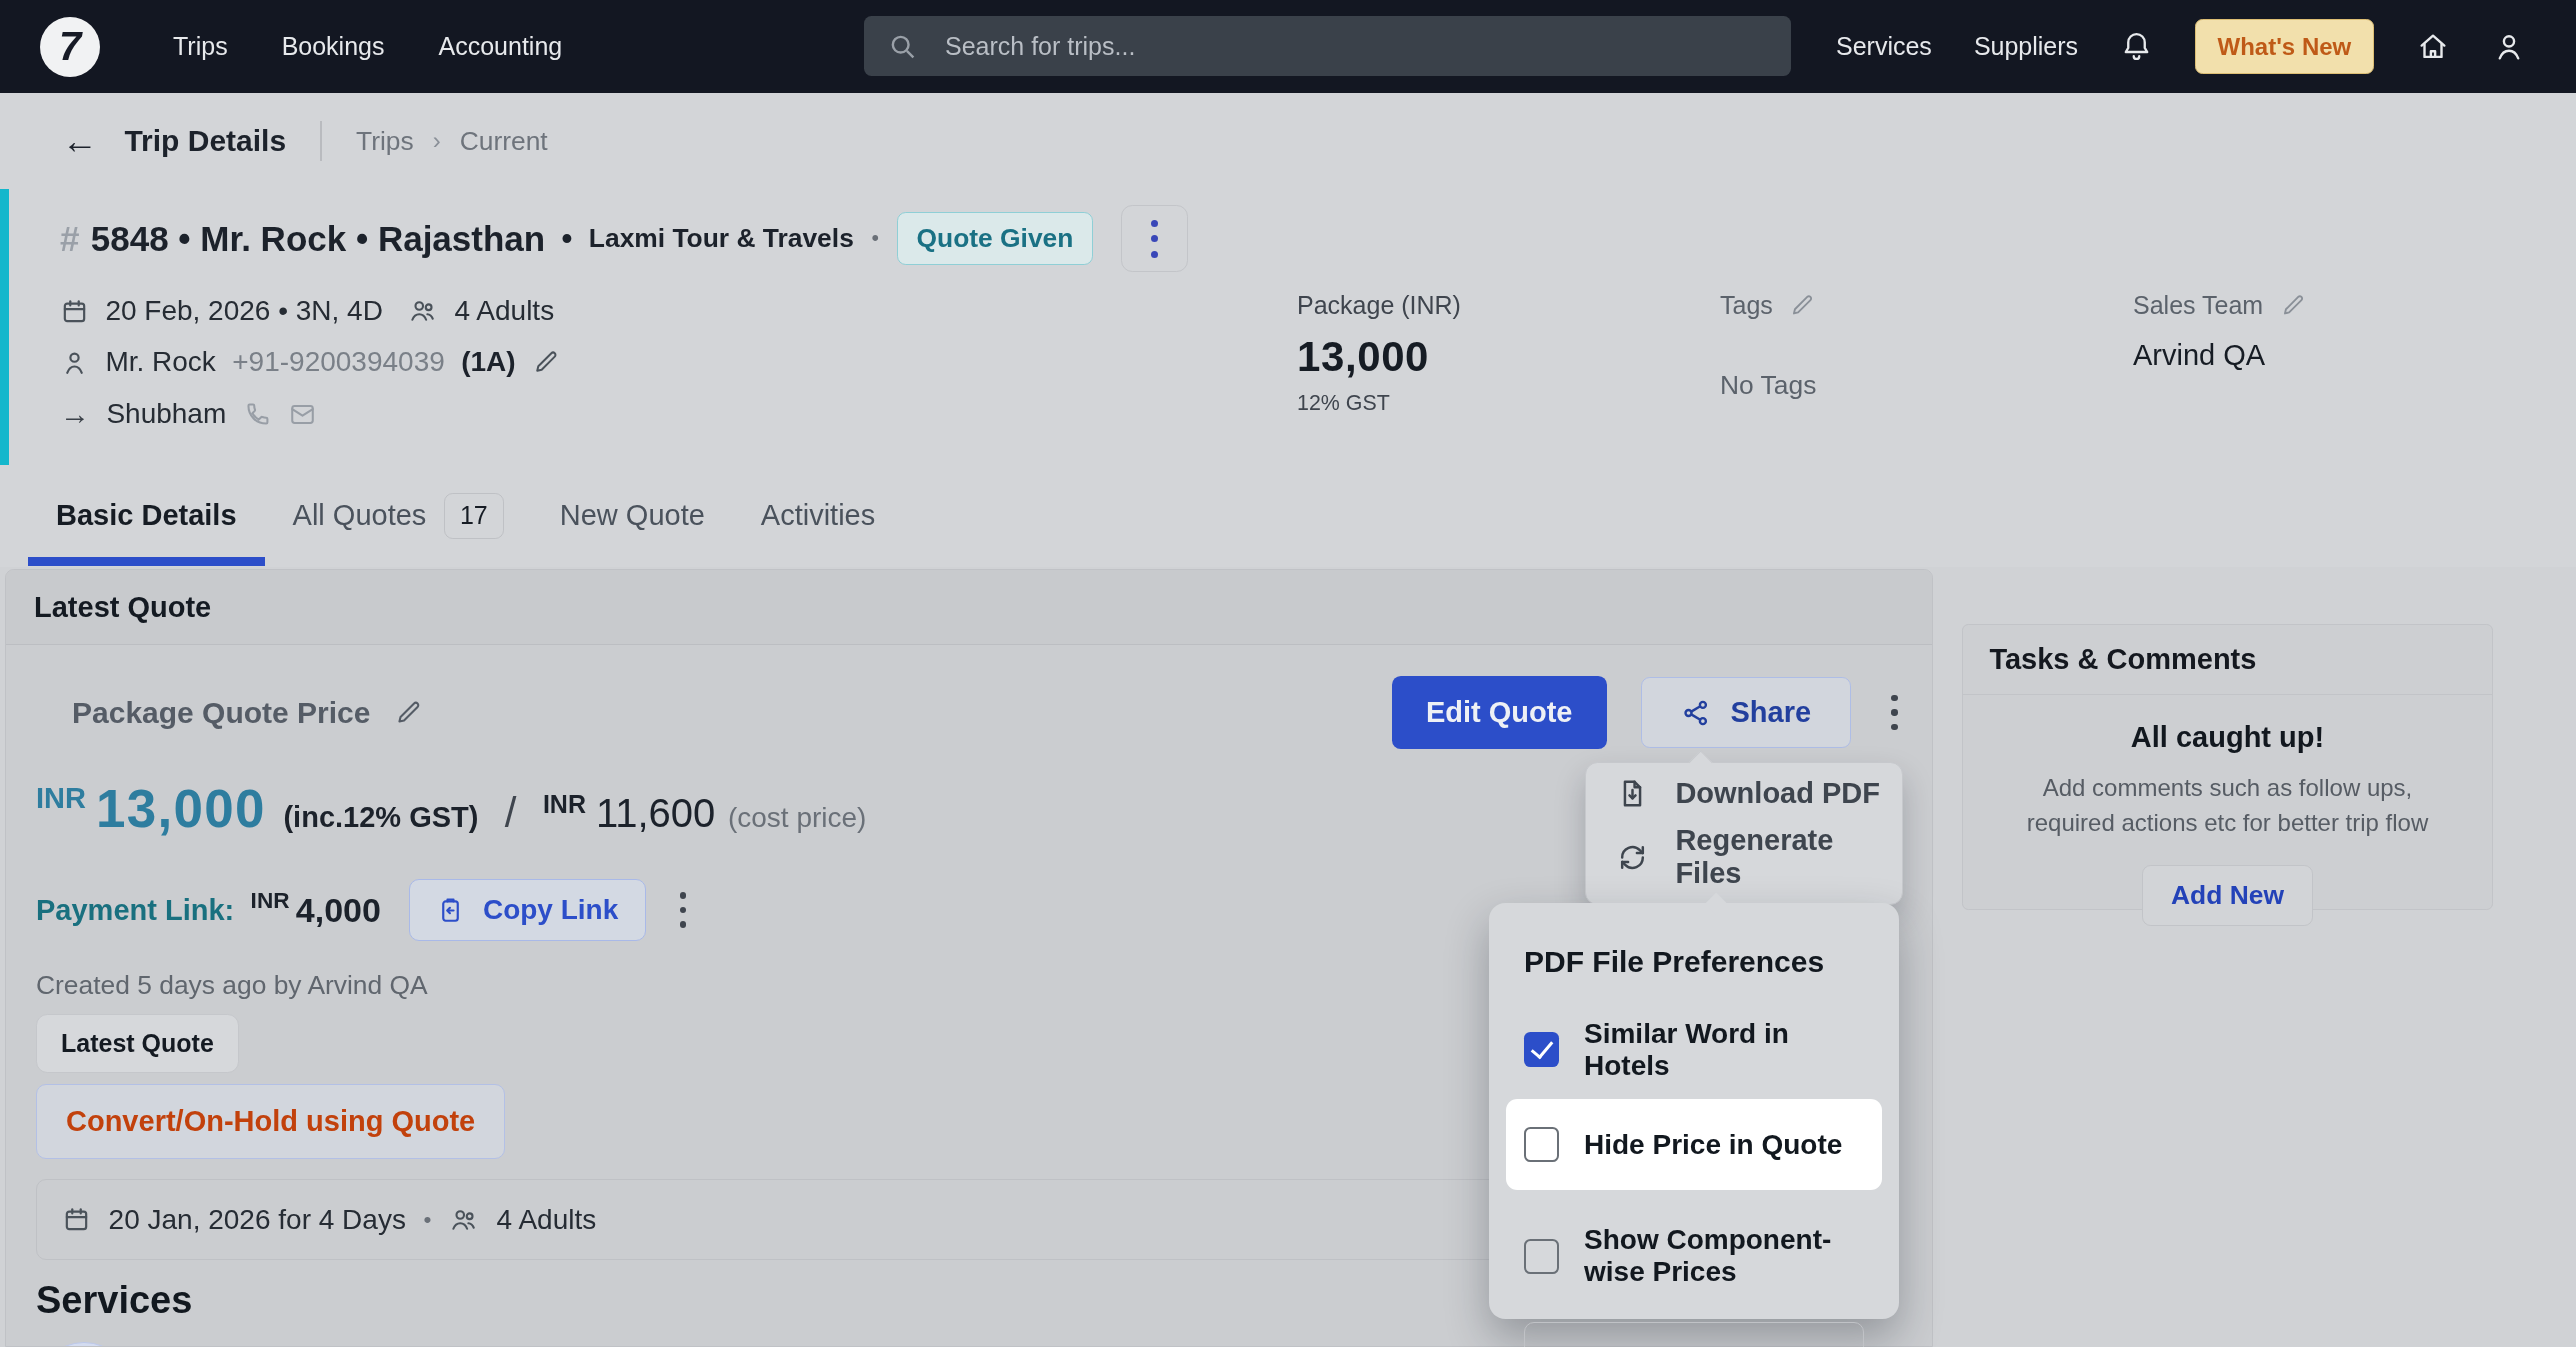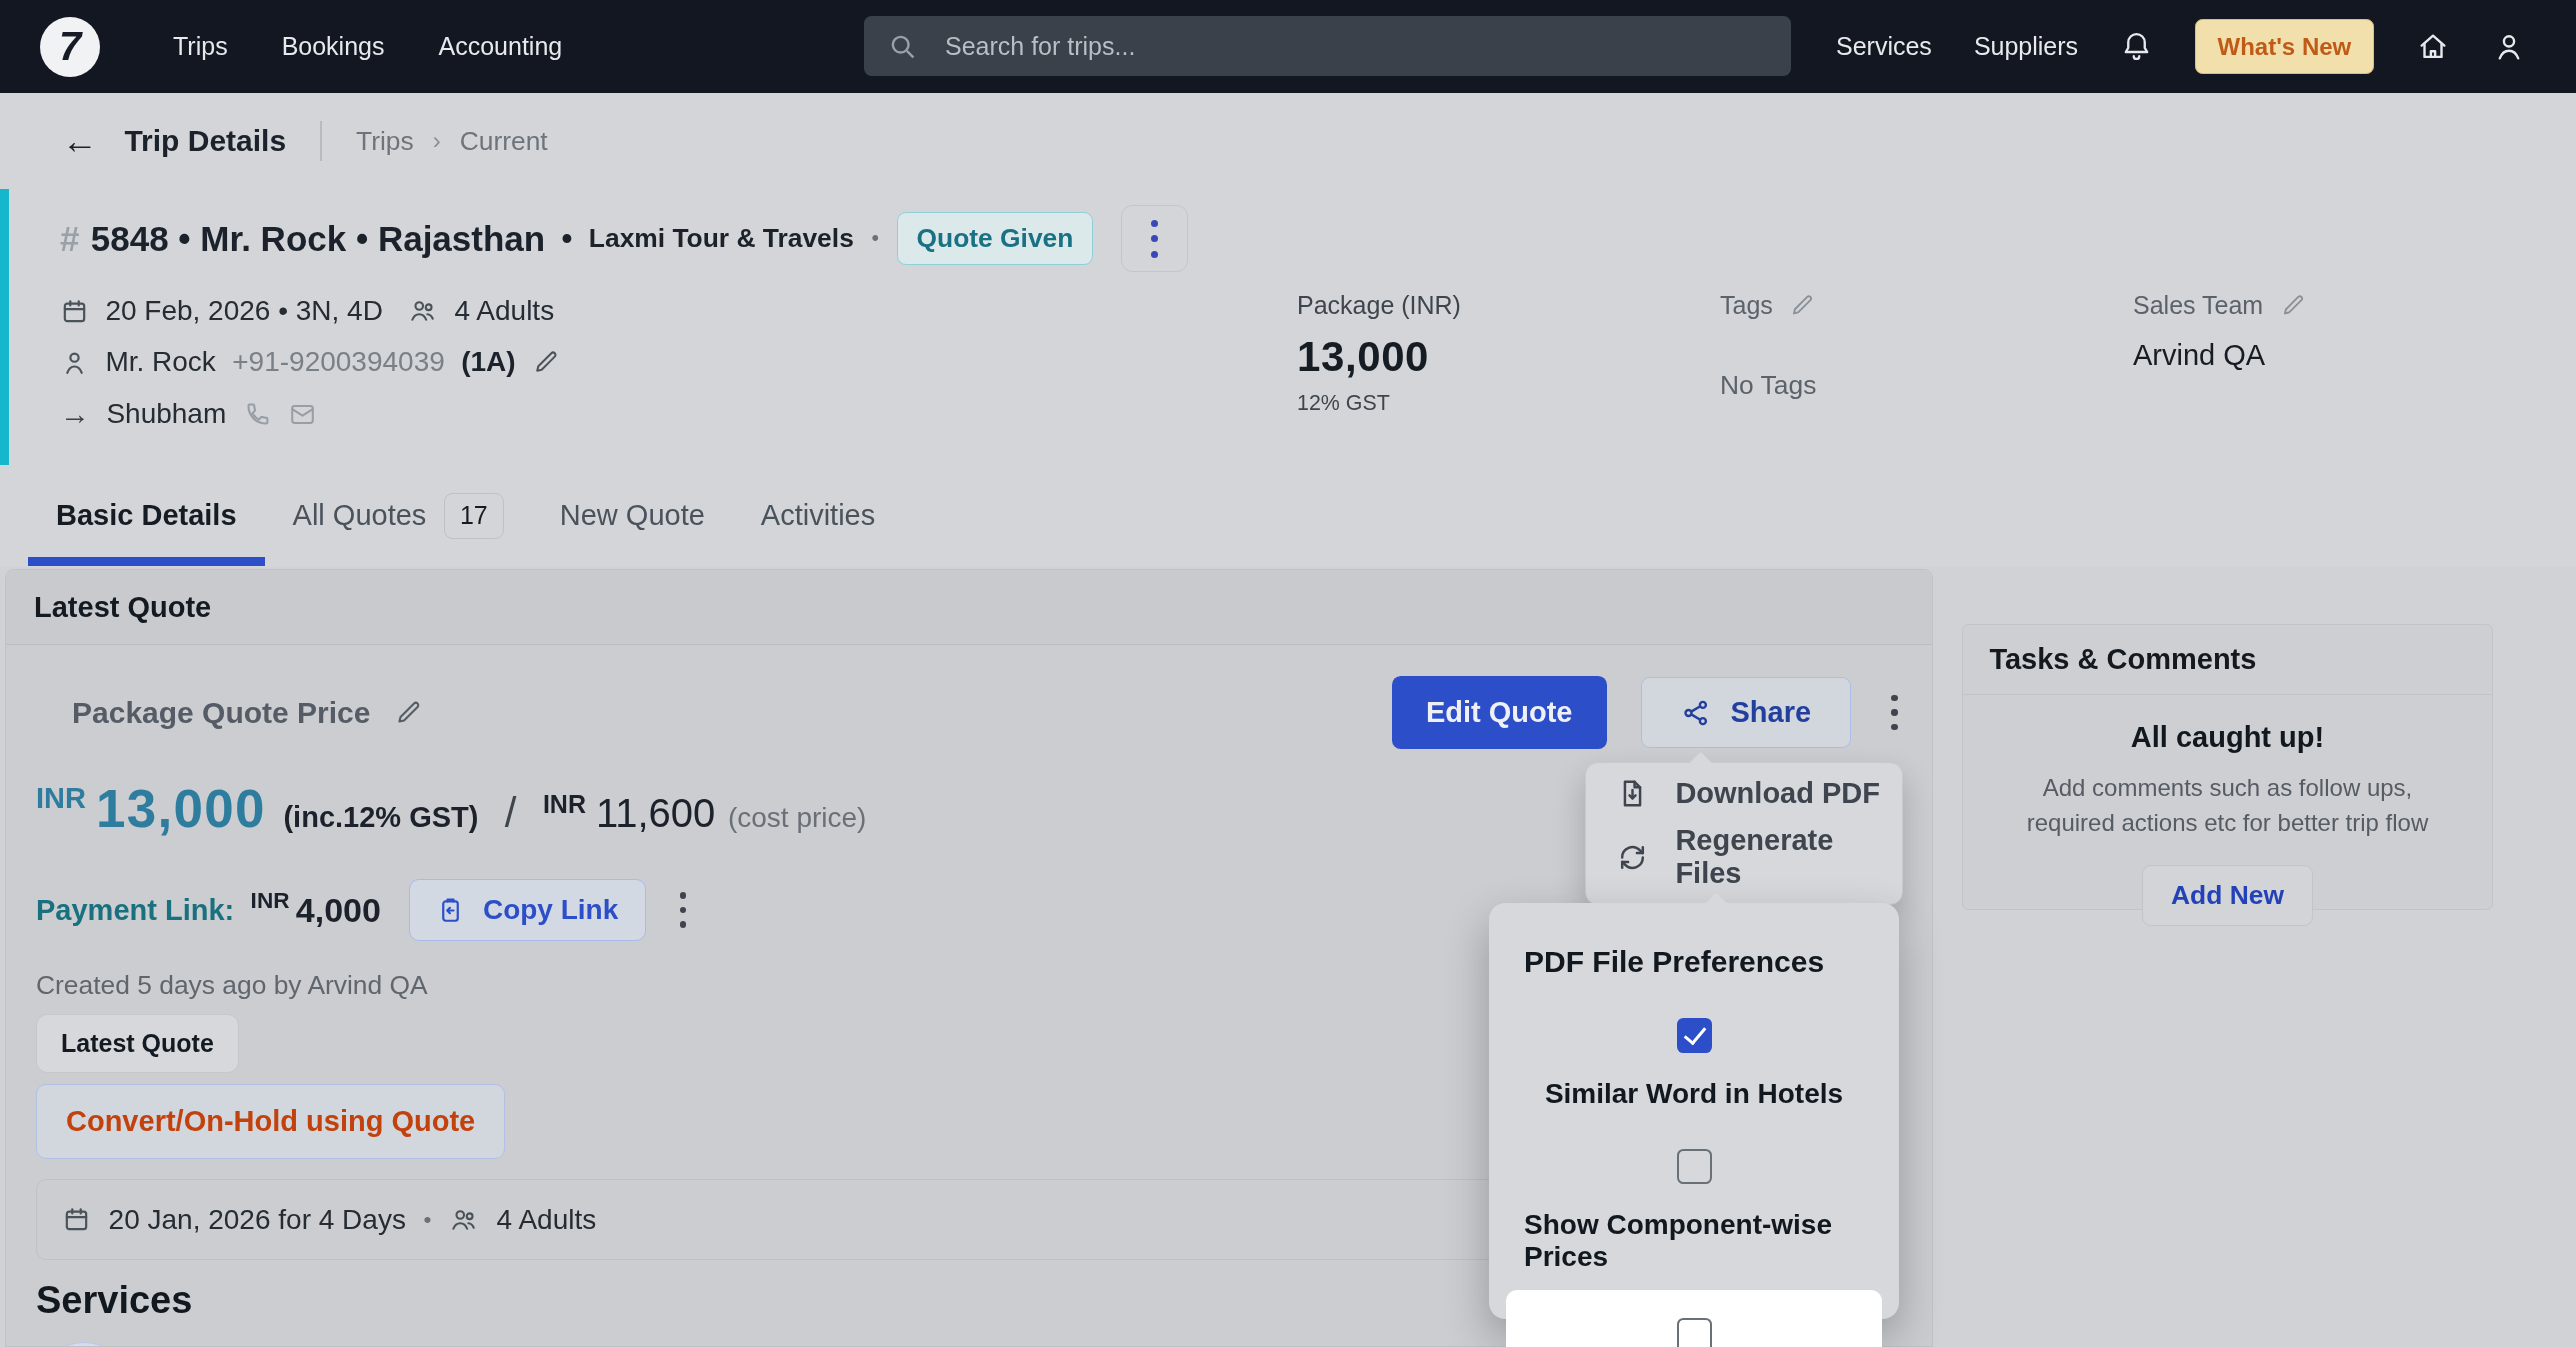--- a/index.html
+++ b/index.html
@@ -130,21 +130,21 @@
   .menu::before{content:"";position:absolute;top:-8.8px;left:106px;width:16.4px;height:16.4px;background:#d6d8db;
         border-left:1.3px solid #c6c8cc;border-top:1.3px solid #c6c8cc;transform:rotate(45deg);}
   .menu-item{display:flex;align-items:center;gap:26.4px;padding-left:30px;font-size:29px;font-weight:bold;color:#3e454e;}
 
   
   .pdf-pop{position:absolute;left:1489px;top:903px;width:410px;height:416px;background:#d6d8db;border-radius:16.4px;
            box-shadow:0 19px 44px rgba(20,25,35,.30);padding:33px 35px;box-sizing:border-box;z-index:6;}
   .pdf-pop::before{content:"";position:absolute;top:-7.5px;left:219px;width:16.4px;height:16.4px;background:#d6d8db;
            transform:rotate(45deg);}
   .pp-title{font-size:30px;font-weight:bold;color:#12181f;margin-top:8.8px;}
-  .pp-row{display:flex;align-items:center;gap:25px;margin-top:39px;font-size:28px;font-weight:bold;color:#12181f;flex-direction:column;}
+  .pp-row{display:flex;align-items:center;gap:25px;margin-top:39px;font-size:28px;font-weight:bold;color:#12181f;}
   .pp-row.highlight{background:#ffffff;border-radius:11.3px;margin-left:-17.6px;margin-right:-17.6px;
                     padding:28px 17.6px;margin-top:17.6px;margin-bottom:-5px;}
   .checkbox{width:35px;height:35px;border-radius:6.3px;box-sizing:border-box;border:2.5px solid #6a7077;flex:0 0 auto;}
   .checkbox.checked{background:#2c4ec9;border:none;position:relative;}
   .checkbox.checked::after{content:"";position:absolute;left:12px;top:5px;width:9.4px;height:18px;
            border:solid #fff;border-width:0 3.8px 3.8px 0;transform:rotate(40deg);}
   .btn-generate{margin-top:34px;height:75px;border:1.3px solid #c0c2c6;border-radius:10px;display:flex;
                 align-items:center;justify-content:center;font-size:30px;font-weight:bold;color:#2c4ec9;}
 </style>
 </head>
@@ -454,25 +454,25 @@
       <span>Regenerate Files</span>
     </div>
   </div>
 
   <div class="pdf-pop">
     <div class="pp-title">PDF File Preferences</div>
     <div class="pp-row">
       <span class="checkbox checked"></span>
       <span>Similar Word in Hotels</span>
     </div>
+    <div class="pp-row highlight">
+      <span class="checkbox"></span>
+      <span>Hide Price in Quote</span>
+    </div>
     <div class="pp-row">
       <span class="checkbox"></span>
       <span>Show Component-wise Prices</span>
     </div>
-    <div class="pp-row highlight">
-      <span class="checkbox"></span>
-      <span>Hide Price in Quote</span>
-    </div>
     <div class="btn-generate">Generate PDF</div>
   </div>
 
 </div>
 
 
 </body></html>

